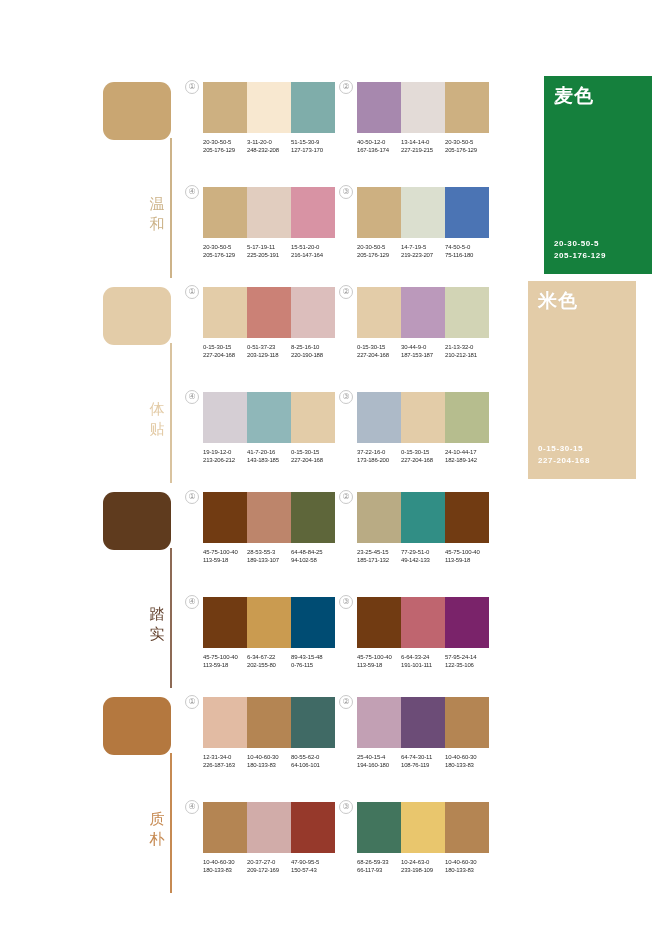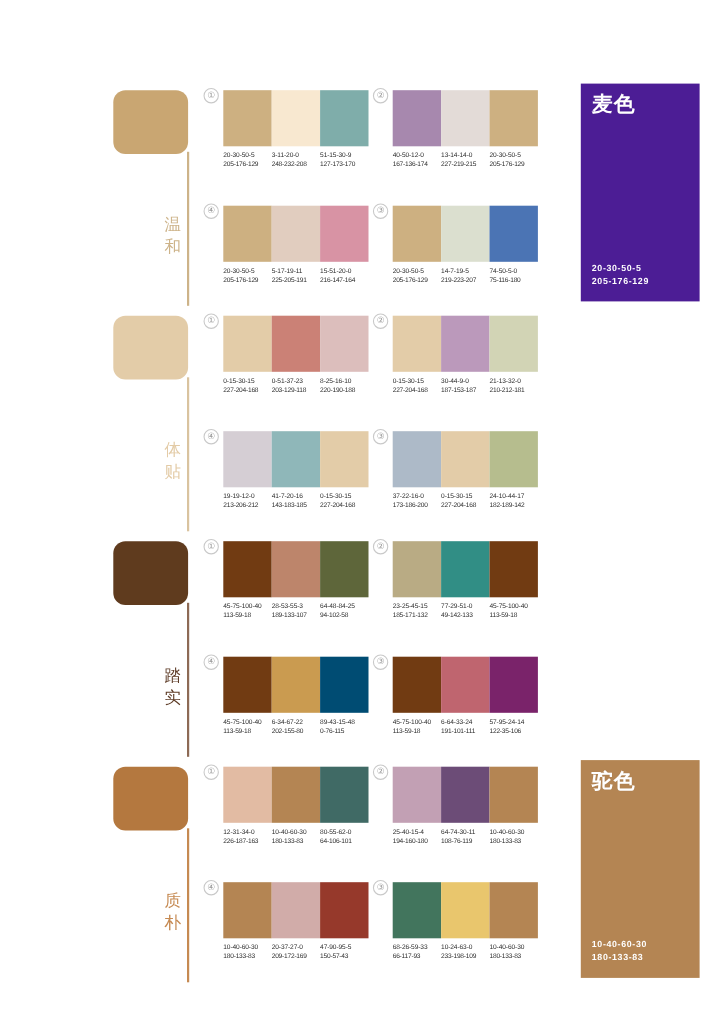--- a/index.html
+++ b/index.html
@@ -191,21 +191,21 @@
             <div class="c1">14-7-19-5</div>
             <div class="c2">219-223-207</div>
           </div>
           <div class="code">
             <div class="c1">74-50-5-0</div>
             <div class="c2">75-116-180</div>
           </div>
         </div>
       </div>
     </div>
-    <div class="panel" style="top: 76px; background: #4c1d95;">
+    <div class="panel" style="top: 76px; background: #15803d; margin-left: 16px;">
       <div class="panel-title">麦色</div>
       <div class="panel-codes">
         <div>20-30-50-5</div>
         <div>205-176-129</div>
       </div>
     </div>
     <div class="row" style="top: 277px;">
       <div class="tab-chip" style="top: 10px; background: rgb(227, 204, 168);"></div>
       <div class="tab-rule" style="top: 66px; background: rgb(217, 195, 159);"></div>
       <div class="tab-label" style="top: 122px; color: rgb(227, 203, 166);">
@@ -294,20 +294,27 @@
             <div class="c1">0-15-30-15</div>
             <div class="c2">227-204-168</div>
           </div>
           <div class="code">
             <div class="c1">24-10-44-17</div>
             <div class="c2">182-189-142</div>
           </div>
         </div>
       </div>
     </div>
+    <div class="panel" style="top: 281px; background: rgb(227, 204, 168);">
+      <div class="panel-title">米色</div>
+      <div class="panel-codes">
+        <div>0-15-30-15</div>
+        <div>227-204-168</div>
+      </div>
+    </div>
     <div class="row" style="top: 482px;">
       <div class="tab-chip" style="top: 10px; background: rgb(95, 59, 30);"></div>
       <div class="tab-rule" style="top: 66px; background: rgb(141, 106, 85);"></div>
       <div class="tab-label" style="top: 122px; color: rgb(93, 59, 38);">
         <span>踏</span>
         <span>实</span>
       </div>
       <div class="group" style="left: 203px; top: 10px;">
         <div class="grp-num">①</div>
         <div class="swatches">
@@ -486,20 +493,13 @@
             <div class="c1">10-24-63-0</div>
             <div class="c2">233-198-109</div>
           </div>
           <div class="code">
             <div class="c1">10-40-60-30</div>
             <div class="c2">180-133-83</div>
           </div>
         </div>
       </div>
     </div>
-    <div class="panel" style="top: 691px; background: rgb(180, 133, 83);">
-      <div class="panel-title">驼色</div>
-      <div class="panel-codes">
-        <div>10-40-60-30</div>
-        <div>180-133-83</div>
-      </div>
-    </div>
   </div>
 
 </body></html>

